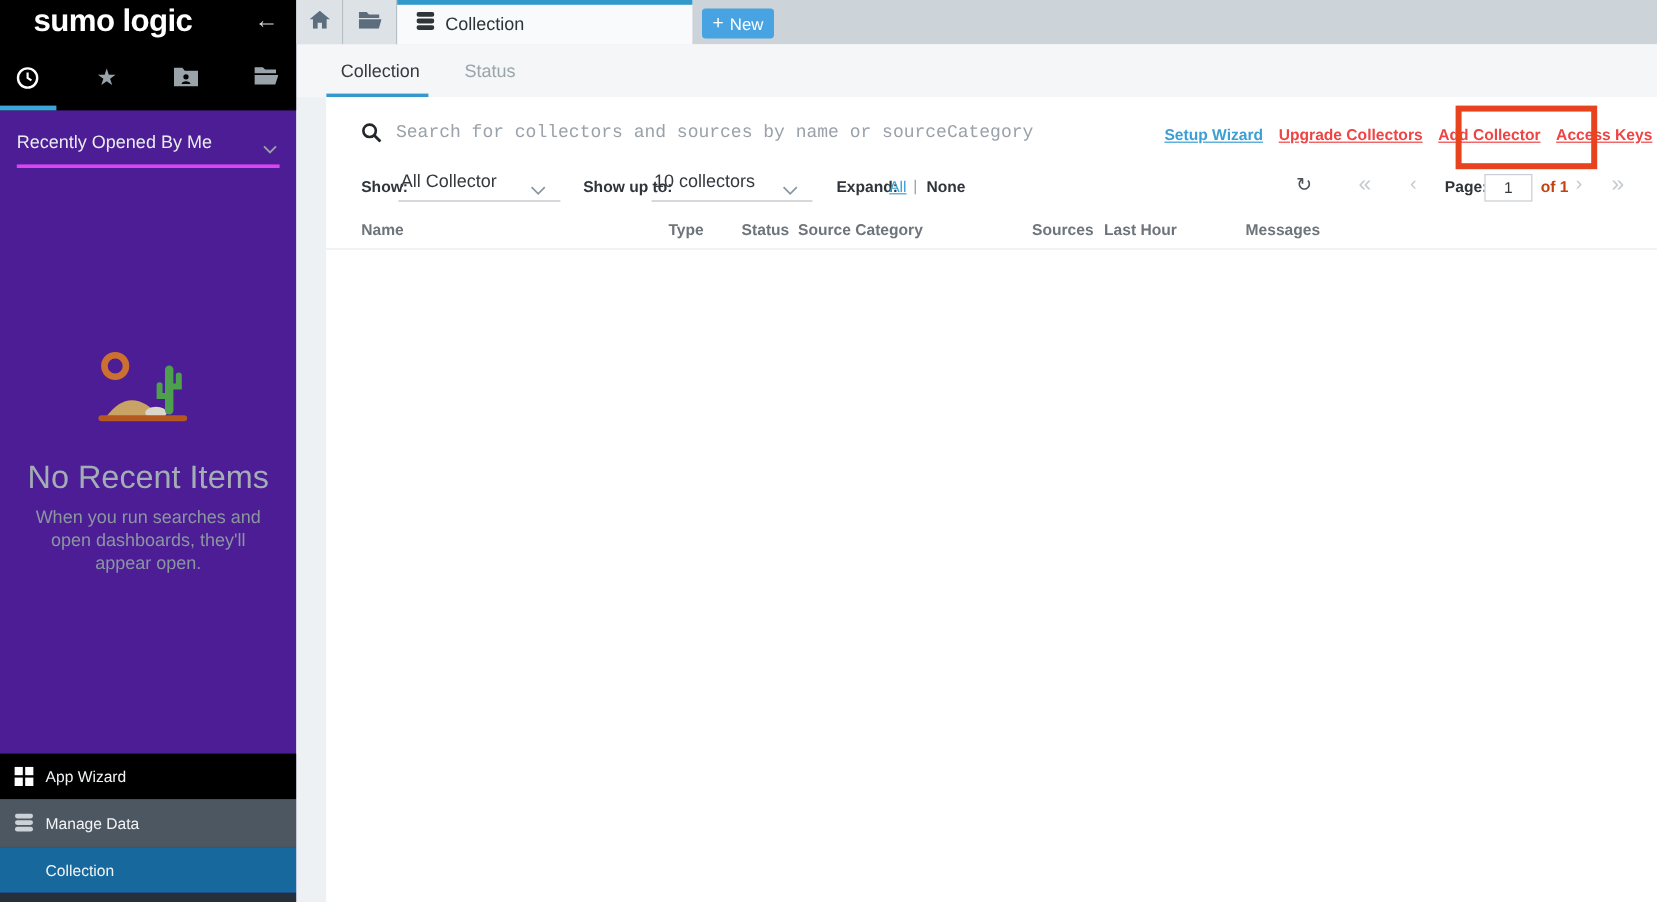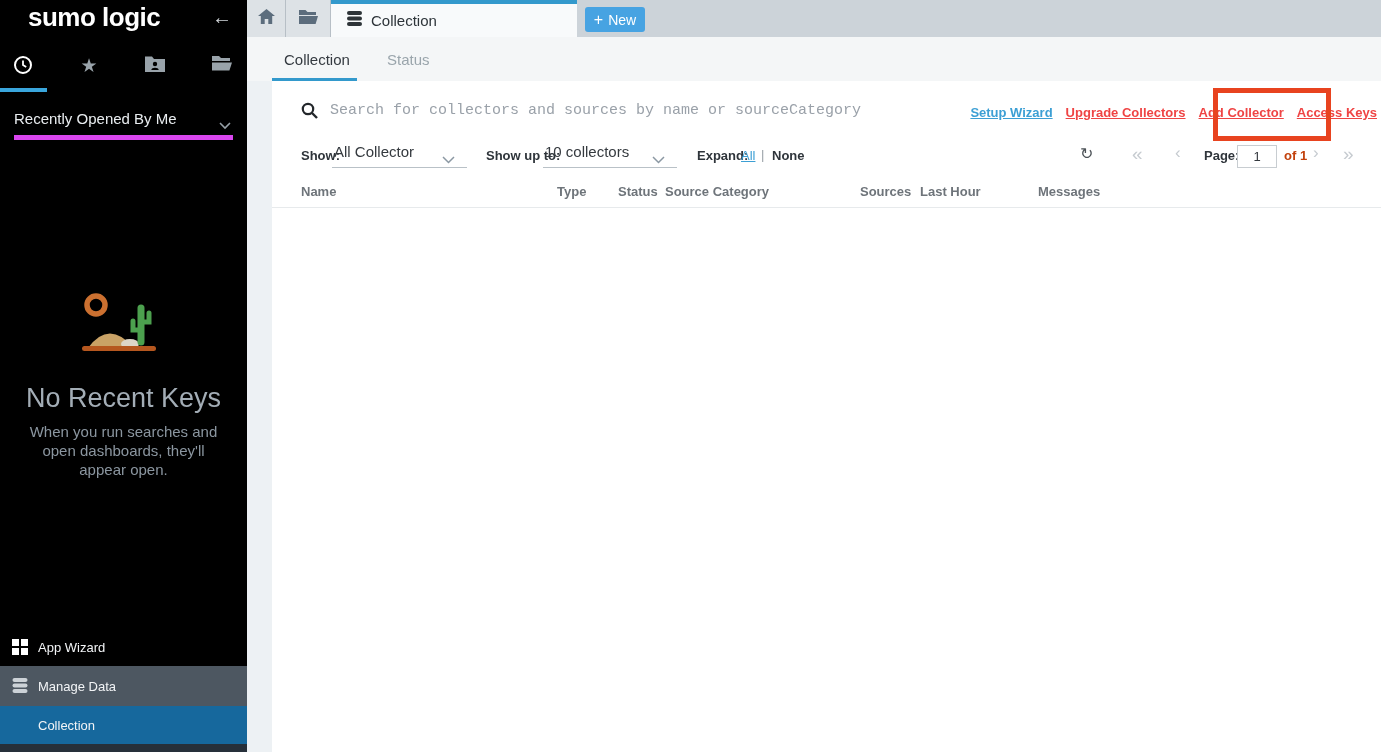--- a/index.html
+++ b/index.html
@@ -1,28 +1,28 @@
 <!DOCTYPE html>
 <html><head>
 <meta charset="utf-8">
 <style>
   * { margin:0; padding:0; box-sizing:border-box; }
   html,body { width:1381px; height:752px; overflow:hidden; background:#fff;
               font-family:"Liberation Sans", sans-serif; }
 
   
-  .sidebar { position:absolute; left:0; top:0; width:247px; height:752px; background:#000000; }
+  .sidebar { position:absolute; left:0; top:0; width:247px; height:752px; background:#4c1d95; }
   .sidebar-top { position:absolute; left:0; top:0; width:247px; height:92px; background:#000; }
   .logo { position:absolute; left:28px; top:2px; font-size:26px; font-weight:bold; color:#fff; letter-spacing:-0.5px; }
   .collapse-btn { position:absolute; right:15px; top:6px; font-size:20px; color:#d4d9dd; cursor:pointer; }
   .nav-ic { position:absolute; top:55px; width:22px; height:22px; text-align:center; cursor:pointer; }
   .nav-ic.star-glyph { font-size:19px; color:#99a3aa; line-height:22px; }
   .active-underline { position:absolute; left:0; top:88px; width:47px; height:4px; background:#3aa6dc; }
   .recent-hdr { position:absolute; left:14px; right:14px; top:110px; height:30px;
-                border-bottom:5px solid #d946ef; color:#e9edf0; font-size:15px; cursor:pointer; }
+                border-bottom:3px solid #d946ef; color:#e9edf0; font-size:15px; cursor:pointer; }
   .recent-hdr .chev { position:absolute; right:2px; top:6px; }
   .illus { position:absolute; left:78px; top:292px; }
   .empty-title { position:absolute; left:0; width:247px; top:383px; text-align:center;
                  font-size:27px; color:#a3adb6; font-weight:400; }
   .empty-desc { position:absolute; left:18px; right:18px; top:422px; text-align:center;
                 font-size:15px; line-height:19px; color:#8b96a0; }
   .side-menu { position:absolute; left:0; right:0; bottom:0; }
   .menu-item { position:relative; display:flex; align-items:center; cursor:pointer; }
   .menu-item .mi-icon { position:absolute; left:12px; width:16px; height:16px; }
   .menu-item .mi-label { margin-left:38px; font-size:13px; color:#f2f4f6; }
@@ -150,21 +150,21 @@
     <svg width="86" height="62" viewBox="0 0 86 62">
       <circle cx="18" cy="13" r="9" fill="none" stroke="#cb7030" stroke-width="5.5"></circle>
       <path d="M10 56 Q31 27 56 56 Z" fill="#c9a266"></path>
       <ellipse cx="52" cy="52" rx="9" ry="5" fill="#dcd6c8"></ellipse>
       <path d="M63 50 V16" stroke="#4ca04e" stroke-width="7" stroke-linecap="round"></path>
       <path d="M63 38 h-8 v-9" fill="none" stroke="#4ca04e" stroke-width="5" stroke-linecap="round"></path>
       <path d="M63 30 h8 v-9" fill="none" stroke="#4ca04e" stroke-width="5" stroke-linecap="round"></path>
       <rect x="4" y="54" width="74" height="5" rx="2.5" fill="#b5571f"></rect>
     </svg>
   </div>
-  <div class="empty-title">No Recent Keys</div>
+  <div class="empty-title">No Recent Items</div>
   <div class="empty-desc">When you run searches and open dashboards, they'll appear open.</div>
 
   <div class="side-menu">
     <div class="menu-item mi-appcat">
       <span class="mi-icon">
         <svg width="16" height="16" viewBox="0 0 16 16">
             <g fill="#fff">
               <rect width="7" height="7"></rect>
               <rect x="9" width="7" height="7"></rect>
               <rect y="9" width="7" height="7"></rect>

